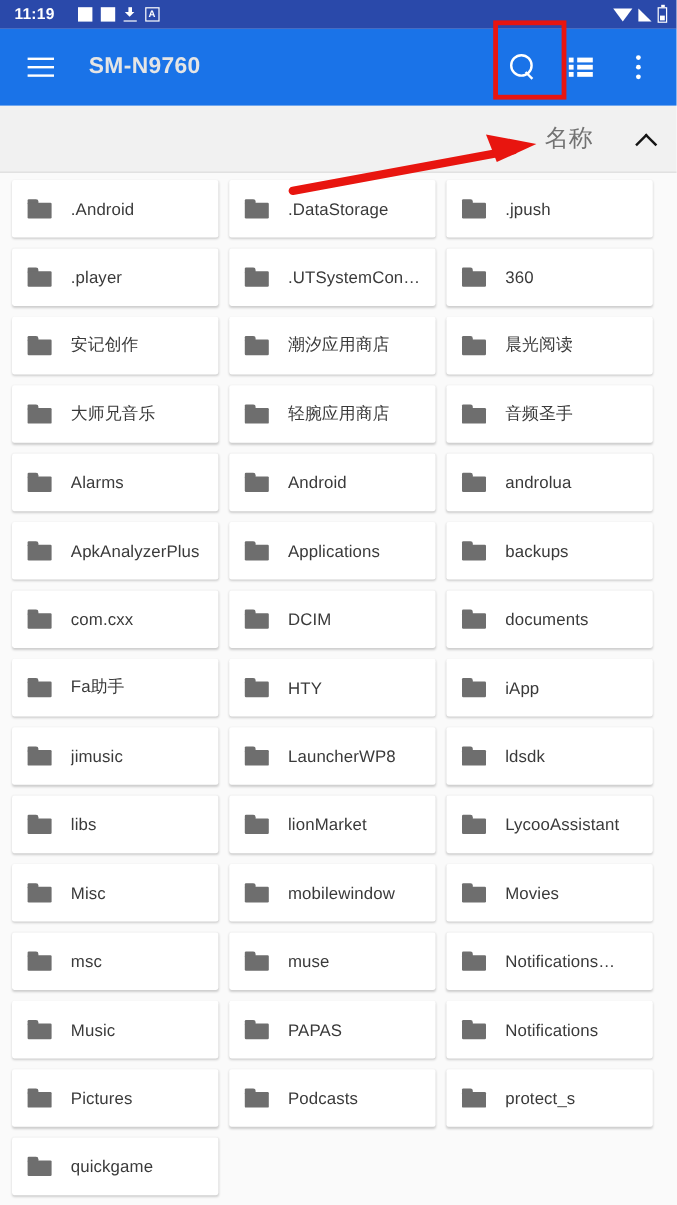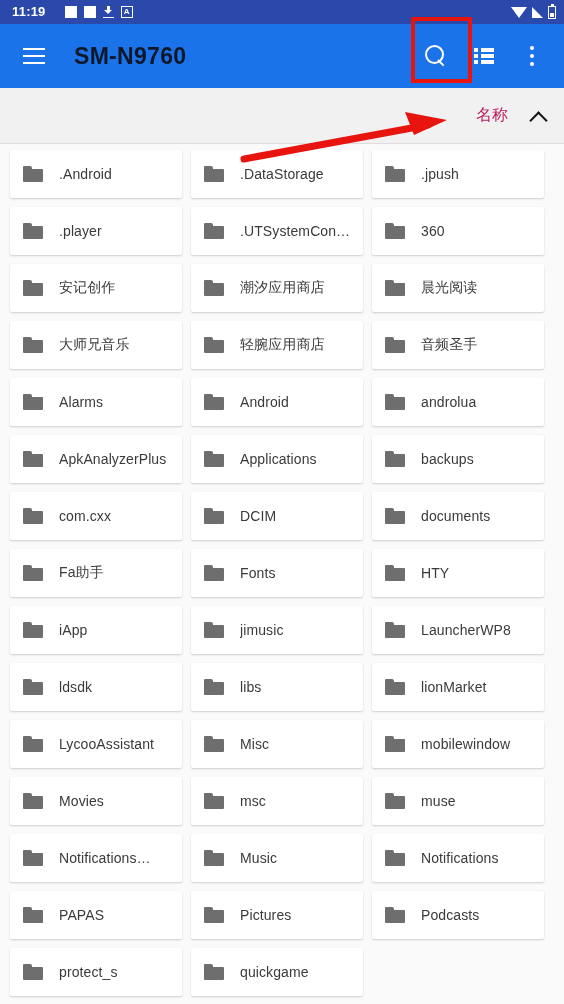--- a/index.html
+++ b/index.html
@@ -66,21 +66,21 @@
     height: 64px; background: #1a73e8; width: 100%;
     display: flex; align-items: center; position: relative;
   }
   .appbar-menu {
     width: 48px; height: 48px; margin-left: 10px;
     display: flex; flex-direction: column; align-items: center; justify-content: center; gap: 5px;
     cursor: pointer;
   }
   .appbar-menu span { display: block; width: 22px; height: 2px; background: #ffffff; }
   .appbar-title {
-    color: #0f172a; font-size: 23px; font-weight: bold; margin-left: 16px; letter-spacing: .3px;
+    color: #e5e5e5; font-size: 19px; font-weight: bold; margin-left: 16px; letter-spacing: .3px;
   }
   .appbar-actions {
     position: absolute; right: 8px; top: 0; height: 64px; display: flex; align-items: center;
   }
   .icon-btn {
     width: 48px; height: 48px; display: flex; align-items: center; justify-content: center;
     cursor: pointer; position: relative;
   }
   
   .ic-search { width: 22px; height: 22px; position: relative; display: block; }
@@ -99,21 +99,21 @@
   .ic-viewlist span b { display: block; flex: 1; height: 4px; background: #fff; }
   
   .ic-dots { width: 4px; height: 20px; display: flex; flex-direction: column; justify-content: space-between; align-items: center; }
   .ic-dots i { display: block; width: 4px; height: 4px; border-radius: 50%; background: #ffffff; }
 
   
   .sortbar {
     height: 56px; background: #f1f1f1; border-bottom: 1px solid #dcdcdc;
     display: flex; align-items: center; justify-content: flex-end; padding-right: 18px;
   }
-  .sort-label { font-size: 16px; color: #be185d; margin-right: 22px; }
+  .sort-label { font-size: 20px; color: #737373; margin-right: 36px; }
   .ic-chevron-up {
     width: 16px; height: 16px; position: relative; display: block; cursor: pointer;
   }
   .ic-chevron-up::before {
     content: ""; position: absolute; left: 2px; top: 6px; width: 11px; height: 11px;
     border-left: 2.6px solid #151515; border-top: 2.6px solid #151515;
     transform: rotate(45deg);
   }
 
   
@@ -303,24 +303,20 @@
       <div class="card">
         <span class="ic-folder"></span>
         <span class="card-label">documents</span>
       </div>
       <div class="card">
         <span class="ic-folder"></span>
         <span class="card-label">Fa助手</span>
       </div>
       <div class="card">
         <span class="ic-folder"></span>
-        <span class="card-label">Fonts</span>
-      </div>
-      <div class="card">
-        <span class="ic-folder"></span>
         <span class="card-label">HTY</span>
       </div>
       <div class="card">
         <span class="ic-folder"></span>
         <span class="card-label">iApp</span>
       </div>
       <div class="card">
         <span class="ic-folder"></span>
         <span class="card-label">jimusic</span>
       </div>
@@ -367,25 +363,25 @@
       <div class="card">
         <span class="ic-folder"></span>
         <span class="card-label">Notifications…</span>
       </div>
       <div class="card">
         <span class="ic-folder"></span>
         <span class="card-label">Music</span>
       </div>
       <div class="card">
         <span class="ic-folder"></span>
+        <span class="card-label">PAPAS</span>
+      </div>
+      <div class="card">
+        <span class="ic-folder"></span>
         <span class="card-label">Notifications</span>
-      </div>
-      <div class="card">
-        <span class="ic-folder"></span>
-        <span class="card-label">PAPAS</span>
       </div>
       <div class="card">
         <span class="ic-folder"></span>
         <span class="card-label">Pictures</span>
       </div>
       <div class="card">
         <span class="ic-folder"></span>
         <span class="card-label">Podcasts</span>
       </div>
       <div class="card">

